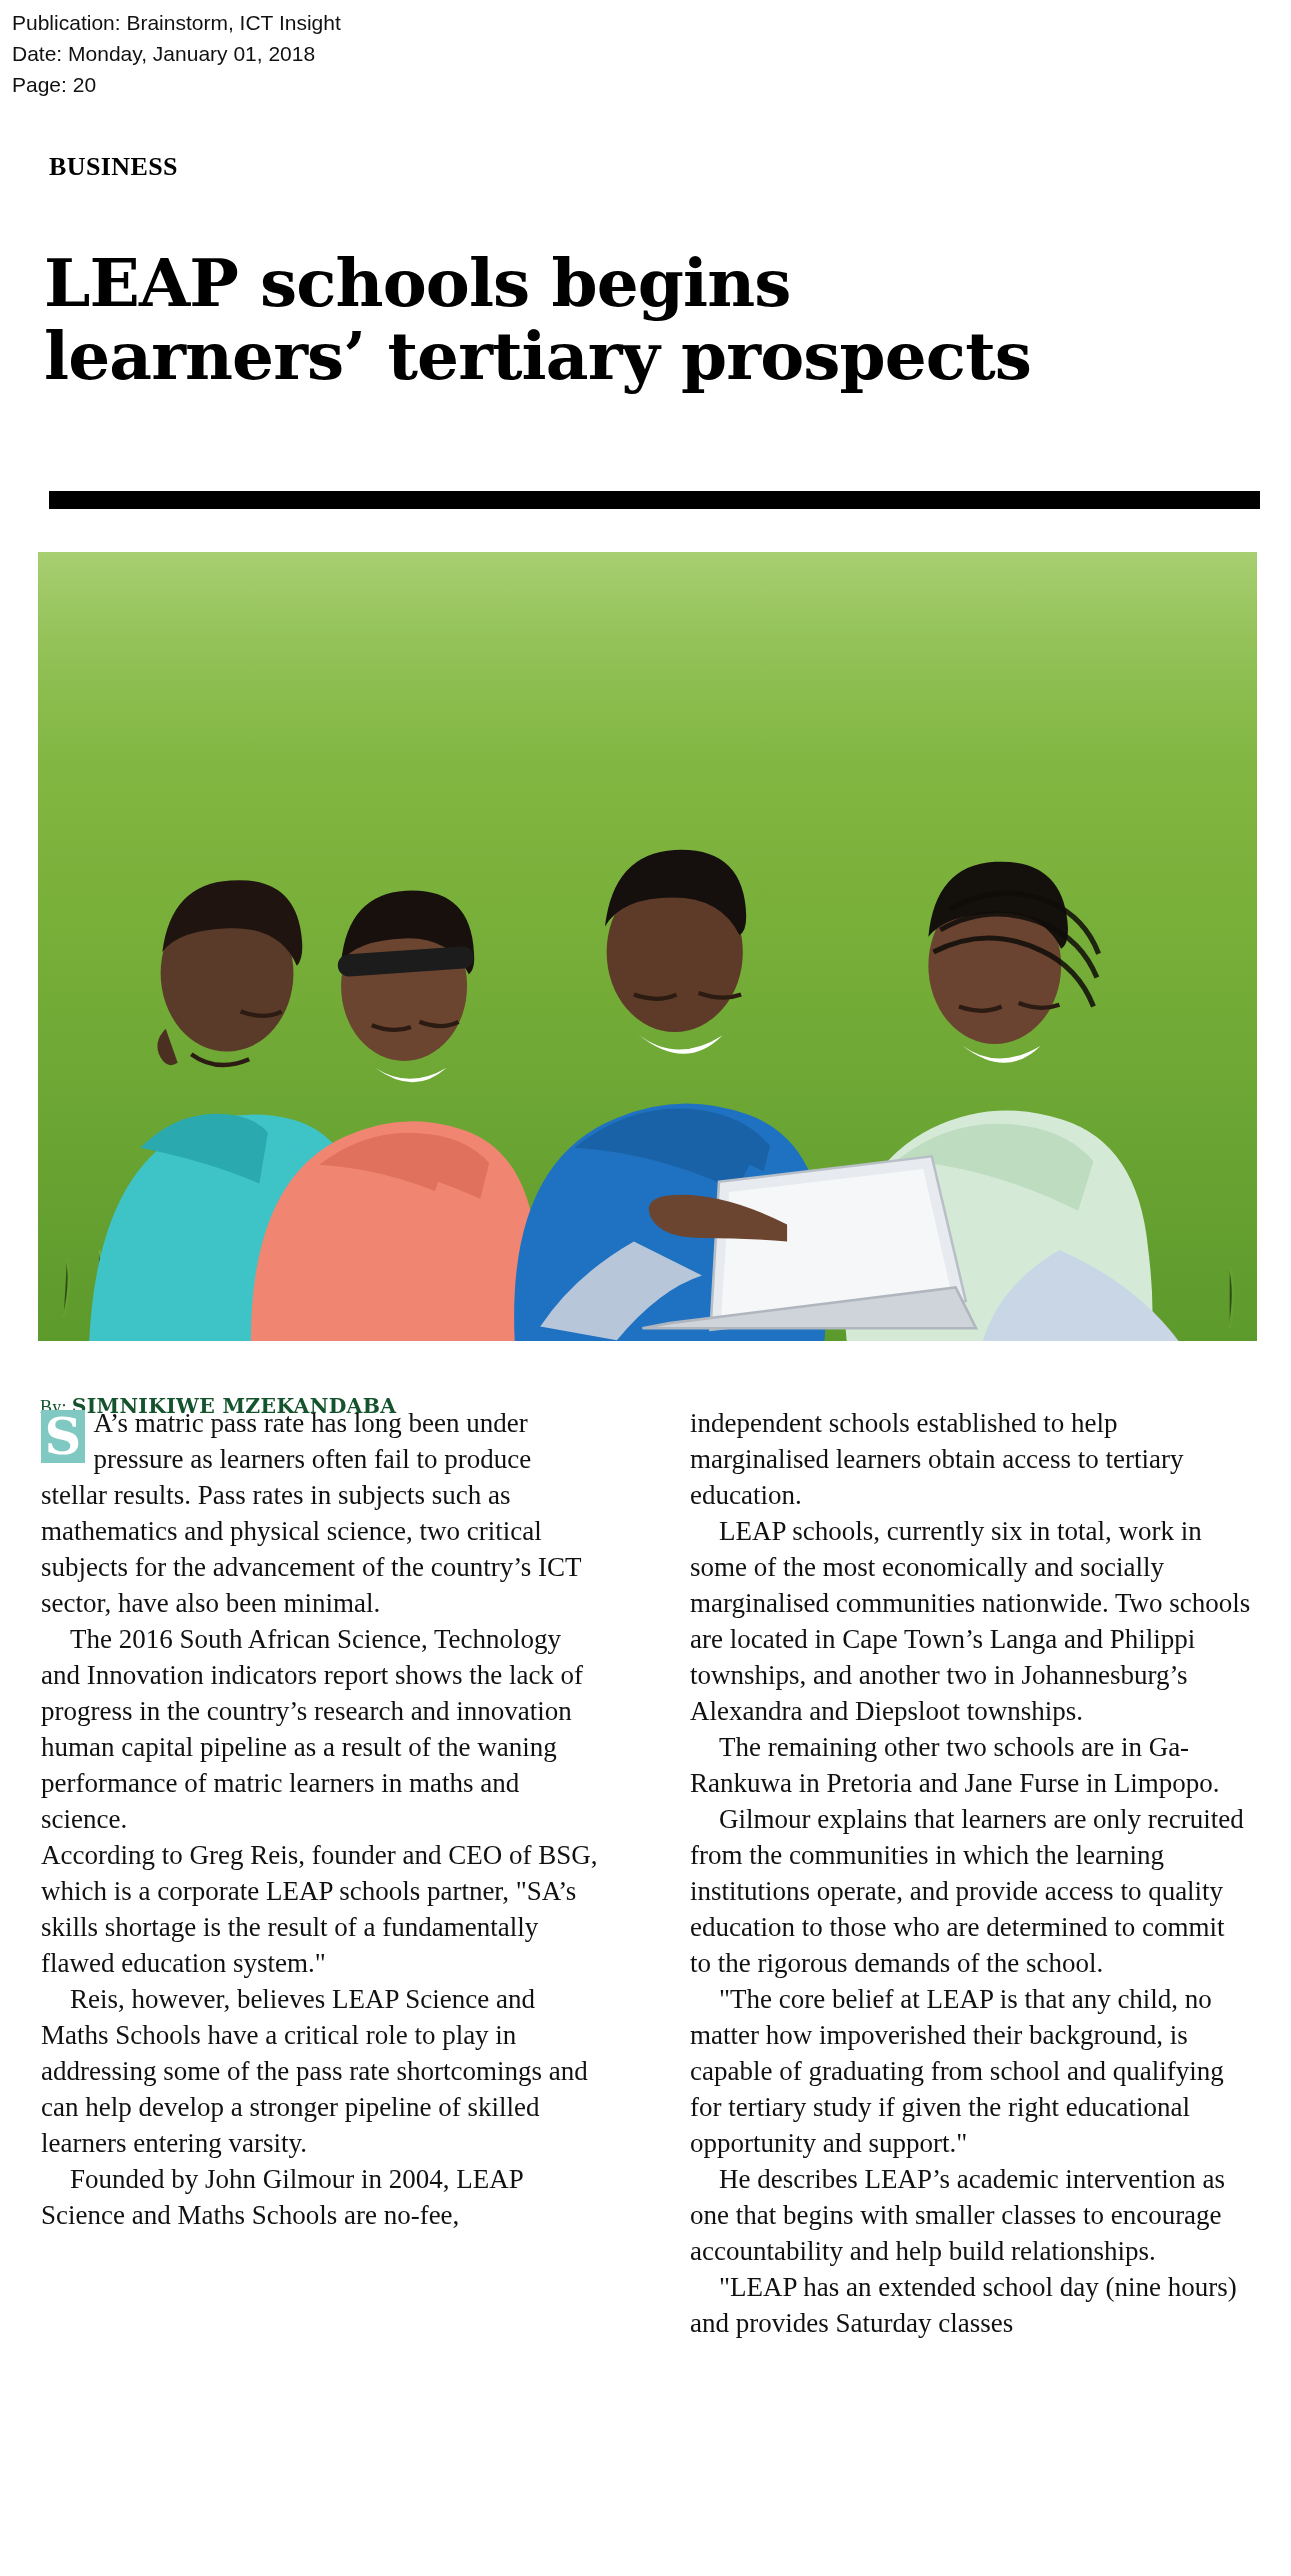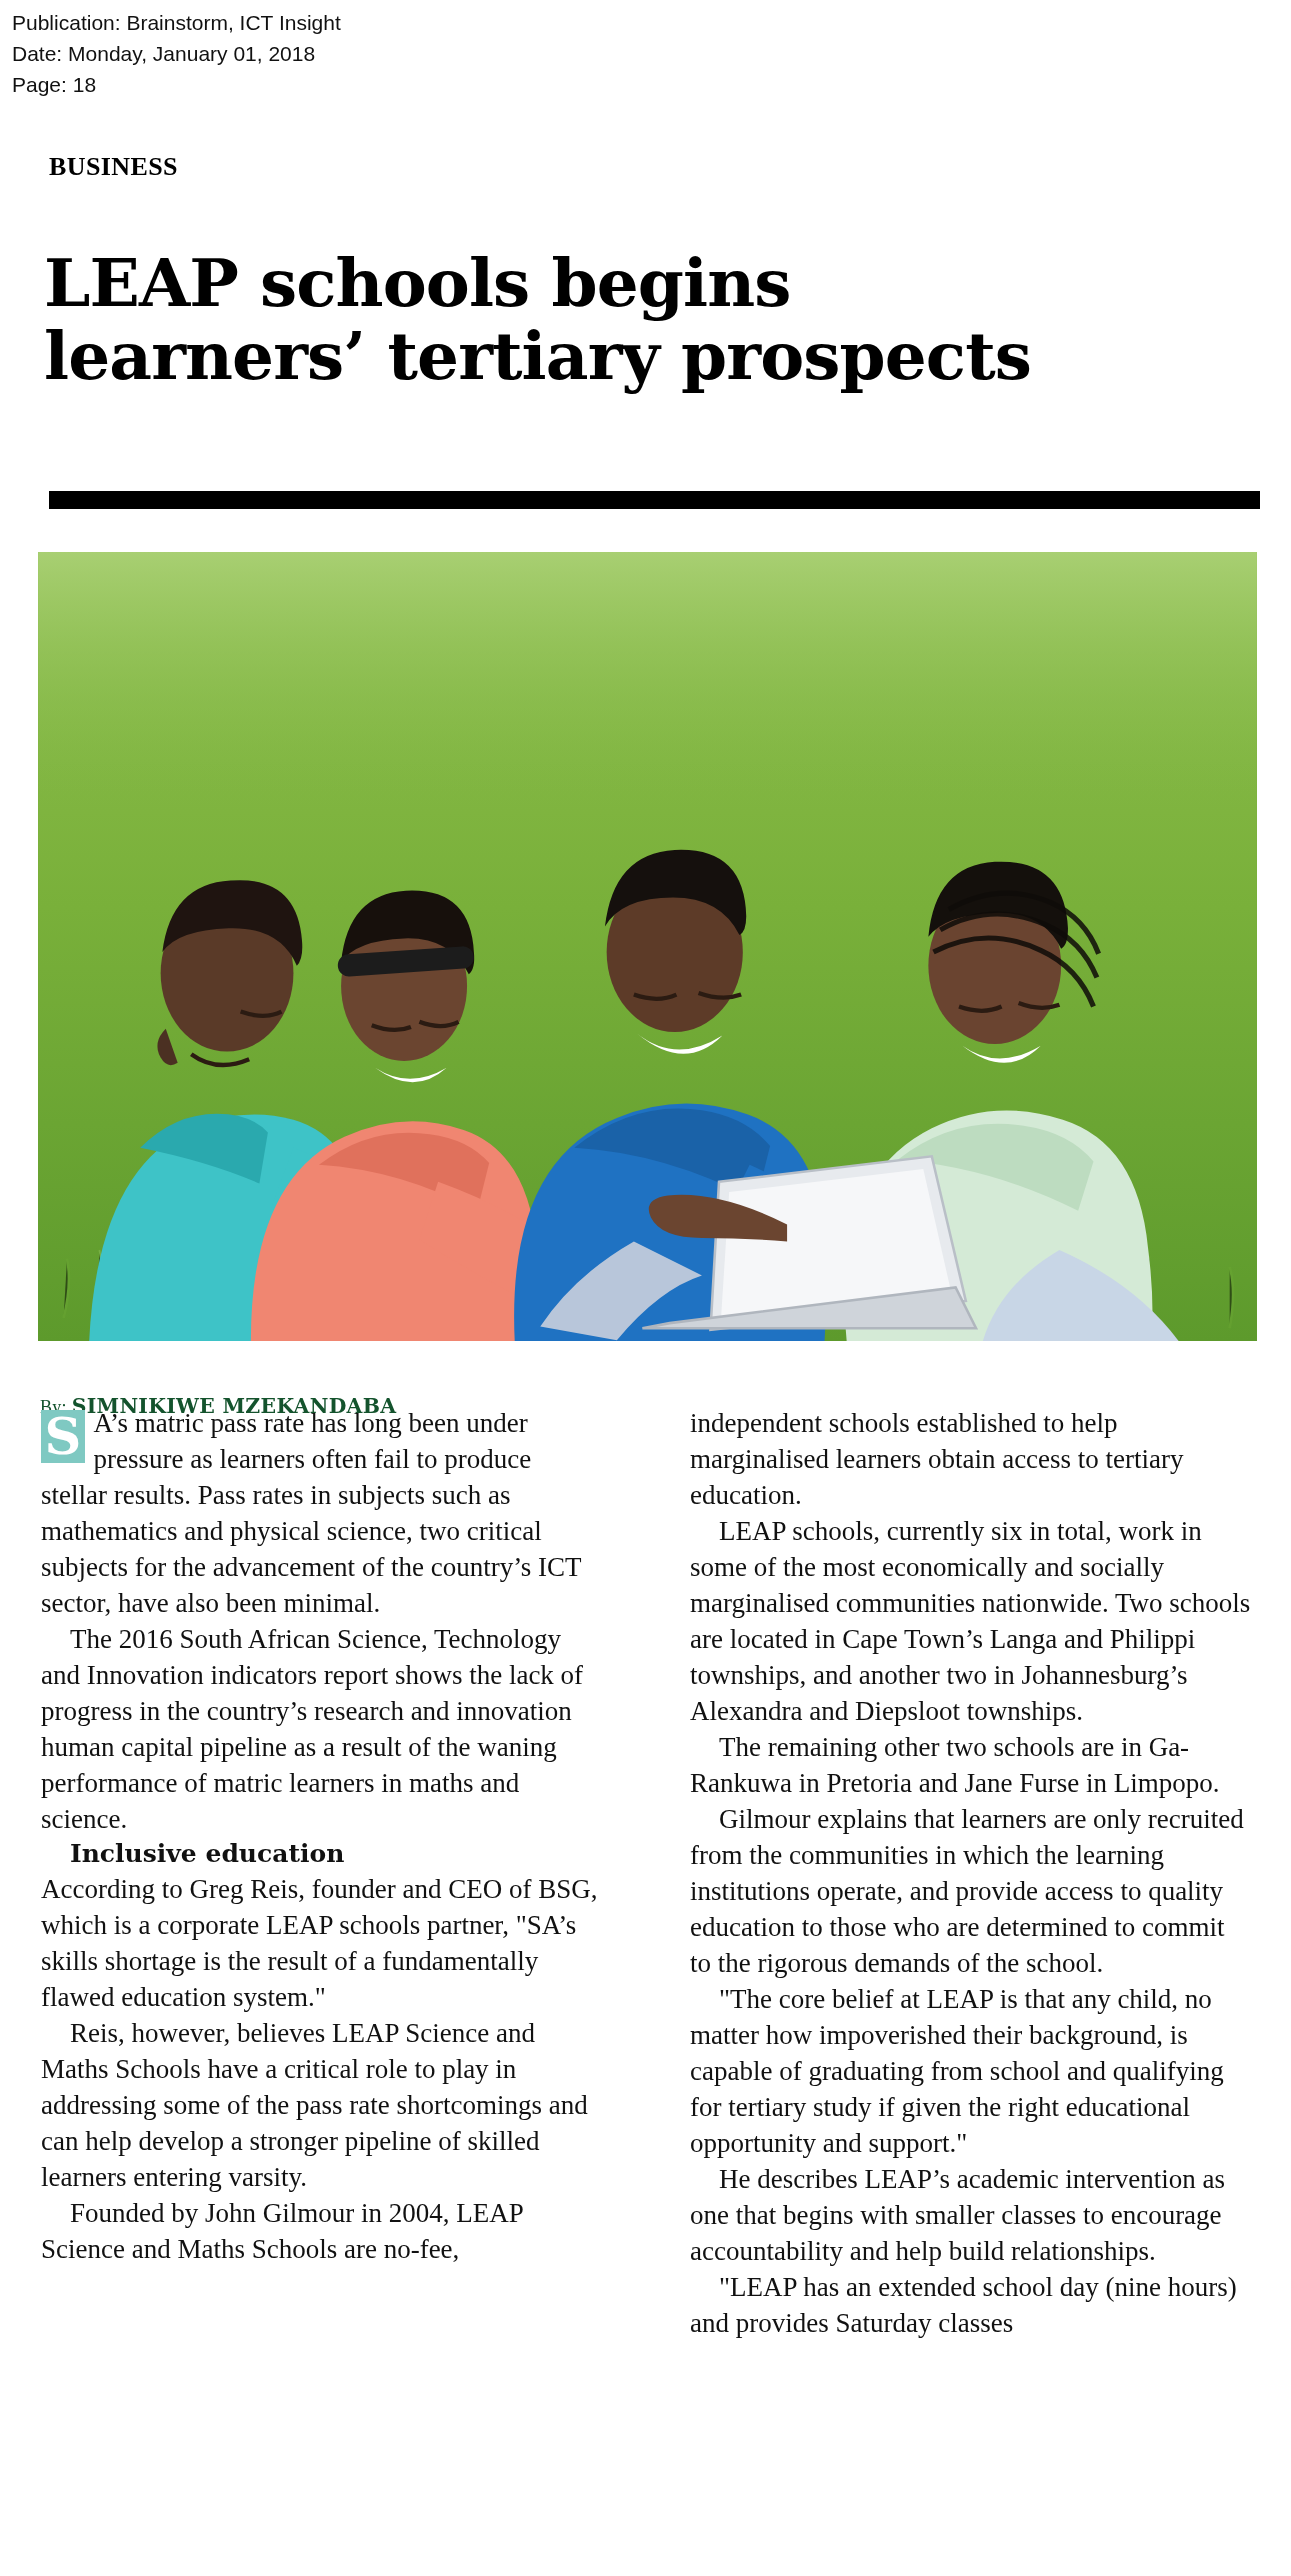--- a/index.html
+++ b/index.html
@@ -149,21 +149,21 @@
   }
 </style>
 </head>
 <body>
 
 <div class="page">
 
   <div class="meta">
     <div>Publication: Brainstorm, ICT Insight</div>
     <div>Date: Monday, January 01, 2018</div>
-    <div>Page: 18</div>
+    <div>Page: 20</div>
   </div>
 
   <div class="kicker">BUSINESS</div>
 
   <div class="headline">
     <span class="l1">LEAP schools begins</span>
     <span class="l2">learners’ tertiary prospects</span>
   </div>
 
   <div class="rule"></div>
@@ -268,21 +268,20 @@
   </div>
 
   <div class="byline">
     <span class="by">By:</span>
     <span class="name">SIMNIKIWE MZEKANDABA</span>
   </div>
 
   <div class="col col-left">
     <p class="first dropcap-wrap"><span class="dropcap">S</span><span>A’s matric pass rate has long been under pressure as learners often fail to produce stellar results. Pass rates in subjects such as mathematics and physical science, two critical subjects for the advancement of the country’s ICT sector, have also been minimal.</span></p>
     <p>The 2016 South African Science, Technology and Innovation indicators report shows the lack of progress in the country’s research and innovation human capital pipeline as a result of the waning performance of matric learners in maths and science.</p>
-    <p class="subhead">Inclusive education</p>
     <p class="first">According to Greg Reis, founder and CEO of BSG, which is a corporate LEAP schools partner, "SA’s skills shortage is the result of a fundamentally flawed education system."</p>
     <p>Reis, however, believes LEAP Science and Maths Schools have a critical role to play in addressing some of the pass rate shortcomings and can help develop a stronger pipeline of skilled learners entering varsity.</p>
     <p>Founded by John Gilmour in 2004, LEAP Science and Maths Schools are no-fee,</p>
   </div>
 
   <div class="col col-right">
     <p class="first">independent schools established to help marginalised learners obtain access to tertiary education.</p>
     <p>LEAP schools, currently six in total, work in some of the most economically and socially marginalised communities nationwide. Two schools are located in Cape Town’s Langa and Philippi townships, and another two in Johannesburg’s Alexandra and Diepsloot townships.</p>
     <p>The remaining other two schools are in Ga-Rankuwa in Pretoria and Jane Furse in Limpopo.</p>
     <p>Gilmour explains that learners are only recruited from the communities in which the learning institutions operate, and provide access to quality education to those who are determined to commit to the rigorous demands of the school.</p>

